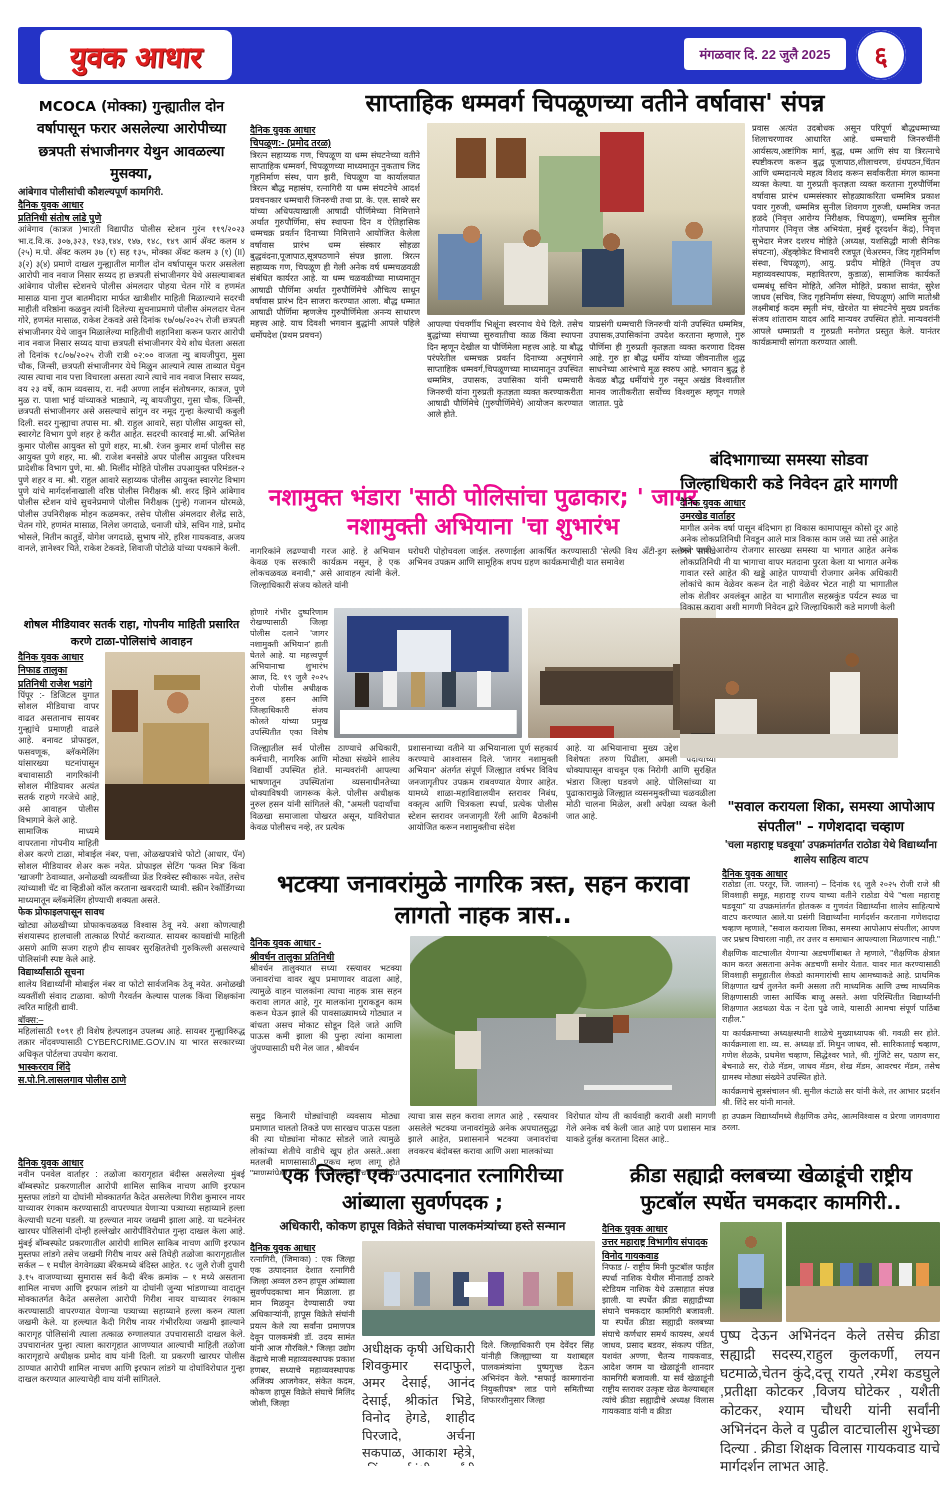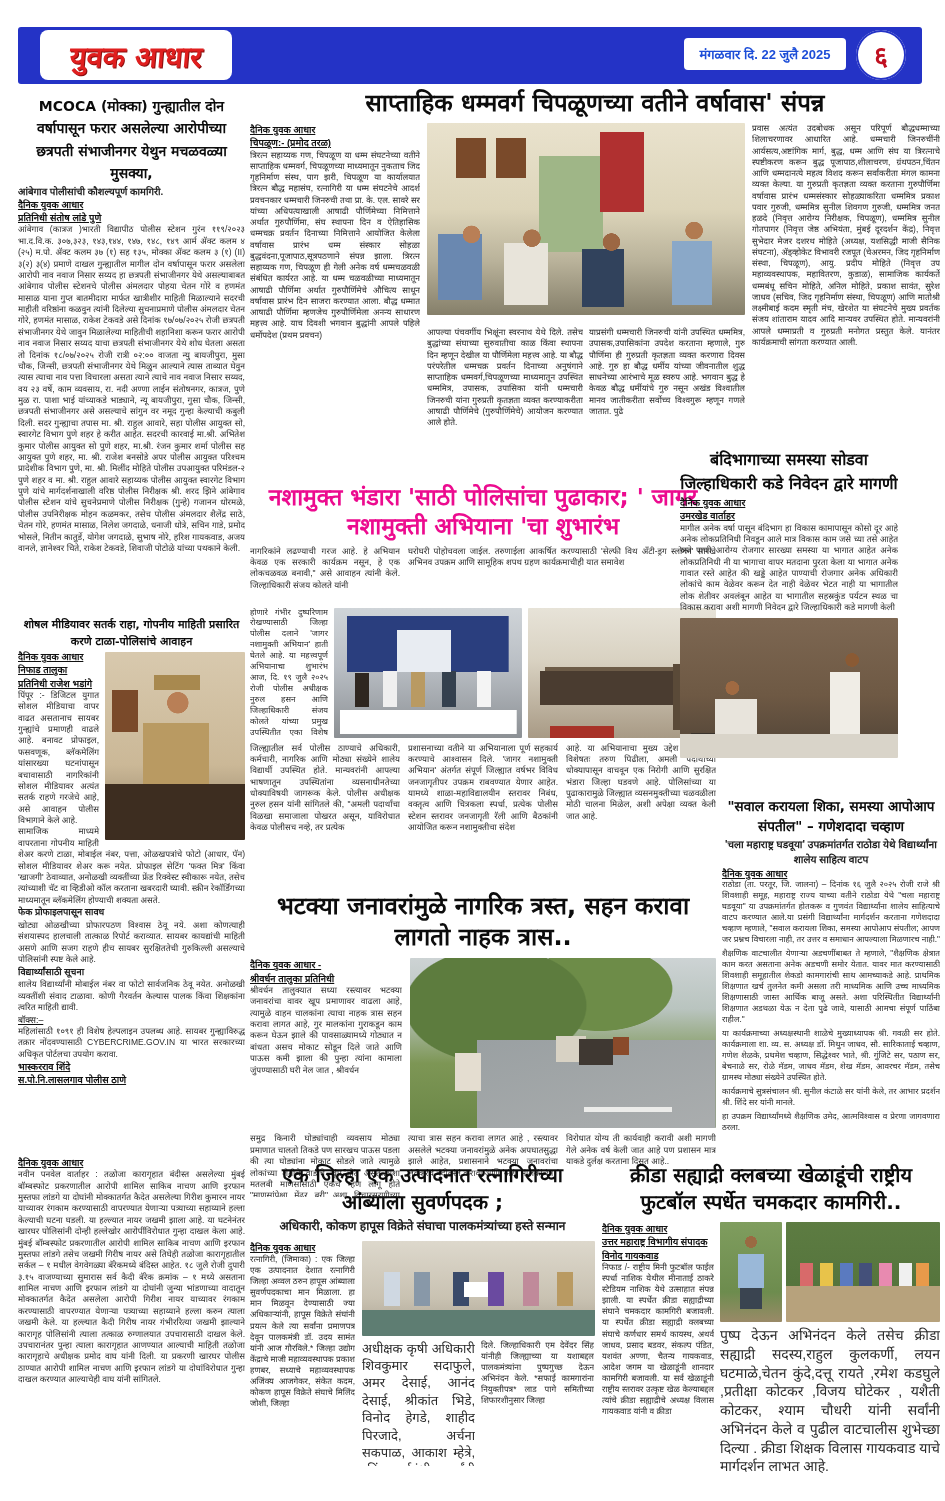--- a/index.html
+++ b/index.html
@@ -10,55 +10,55 @@
   .bt{font-size:8.5px;line-height:1.34;text-align:justify;color:#2a2a2a;}
   .bold{font-weight:bold;}
   .clip{overflow:hidden;}
   .credit{font-weight:bold;font-size:9.5px;line-height:1.4;color:#111;text-decoration:underline;}
   .photo{position:relative;overflow:hidden;border-radius:1px;}
 
   
   #masthead{left:18px;top:27px;width:904px;height:57px;background:#2433c6;border-radius:3px;}
   #logo-box{position:absolute;left:22px;top:3px;width:192px;height:50px;background:#fff;border-radius:8px;display:flex;align-items:center;justify-content:center;}
   #logo-box span{font-family:"DejaVu Sans",sans-serif;font-weight:bold;font-size:29px;color:#e01f1f;transform:skewX(-5deg);text-shadow:1px 1px 0 #8a0d0d;white-space:nowrap;}
-  #date-box{position:absolute;right:76px;top:11px;width:162px;height:32px;background:#fff;border-radius:4px;display:flex;align-items:center;justify-content:center;font-weight:bold;font-size:13px;color:#1d4ed8;}
+  #date-box{position:absolute;right:76px;top:11px;width:162px;height:32px;background:#fff;border-radius:4px;display:flex;align-items:center;justify-content:center;font-weight:bold;font-size:13px;color:#701a75;}
   #page-circle{position:absolute;right:16px;top:3px;width:50px;height:50px;background:#fff;border-radius:50%;display:flex;align-items:center;justify-content:center;font-weight:bold;font-size:26px;color:#c01020;box-shadow:0 0 0 2px #2433c6 inset;}
 
   
   #art-mcoca{left:18px;top:95px;width:227px;height:519px;}
   #art-mcoca .hl{font-size:14px;line-height:1.6;}
   #art-mcoca .sub{font-weight:bold;font-size:9.8px;line-height:1.35;}
   #art-social{left:18px;top:616px;width:227px;height:538px;}
   #art-social .hl{font-size:11px;line-height:1.55;}
   #art-social h4{font-size:9.3px;line-height:1.5;}
   #art-taloja{left:18px;top:1156px;width:227px;height:340px;}
   #art-taloja .hl{font-size:14.5px;line-height:1.6;}
 
   
   #art-dhamma{left:250px;top:88px;width:690px;height:394px;}
   #art-dhamma .hl{font-size:24px;line-height:1.25;}
   .dh-row{display:flex;gap:7px;margin-top:5px;}
   .dh-c1{width:170px;height:352px;overflow:hidden;}
   .dh-mid{width:318px;}
-  .dh-subrow{display:flex;gap:6px;margin-top:12px;}
+  .dh-subrow{display:flex;gap:6px;margin-top:4px;}
   .dh-subrow>div{width:156px;height:122px;overflow:hidden;}
   .dh-c3{flex:1;height:352px;overflow:hidden;}
 
   
   #art-nasha{left:250px;top:483px;width:466px;height:356px;}
   #art-nasha .hl{color:#ec0b8f;font-size:23px;line-height:1.25;}
   .na-intro{display:flex;gap:8px;margin-top:5px;}
   .na-intro>div{width:150px;height:58px;overflow:hidden;}
   .na-photos{display:flex;gap:6px;margin-top:4px;}
   .na-side{width:78px;height:130px;overflow:hidden;}
   .na-bottom{display:flex;gap:8px;margin-top:5px;}
   .na-bottom>div{width:150px;height:92px;overflow:hidden;}
 
   
-  #art-bhatkya{left:250px;top:891px;width:466px;height:312px;}
+  #art-bhatkya{left:250px;top:869px;width:466px;height:312px;}
   #art-bhatkya .hl{font-size:24px;line-height:1.3;}
   .bh-row{display:flex;gap:8px;margin-top:5px;}
   .bh-c1{width:152px;height:170px;overflow:hidden;}
   .bh-bottom{display:flex;gap:8px;margin-top:5px;}
   .bh-bottom>div{width:150px;height:64px;overflow:hidden;}
 
   
   #art-ekjilha{left:250px;top:1162px;width:345px;height:334px;}
   #art-ekjilha .hl{font-size:20px;line-height:1.35;}
   #art-ekjilha .sub{font-weight:bold;font-size:12px;text-align:center;line-height:1.3;margin-top:3px;}
@@ -175,38 +175,38 @@
 
 <div id="masthead" class="abs">
   <div id="logo-box">
     <span>युवक आधार</span>
   </div>
   <div id="date-box">मंगळवार दि. 22 जुलै 2025</div>
   <div id="page-circle">६</div>
 </div>
 
 <div id="art-mcoca" class="abs clip">
-  <div class="hl">MCOCA (मोक्का) गुन्ह्यातील दोन वर्षापासून फरार असलेल्या आरोपीच्या छत्रपती संभाजीनगर येथुन मचळवळ्या मुसक्या,</div>
+  <div class="hl">MCOCA (मोक्का) गुन्ह्यातील दोन वर्षापासून फरार असलेल्या आरोपीच्या छत्रपती संभाजीनगर येथुन आवळल्या मुसक्या,</div>
   <div class="sub">आंबेगाव पोलीसांची कौशल्यपूर्ण कामगिरी.</div>
   <div class="credit">दैनिक युवक आधार</div>
   <div class="credit">प्रतिनिधी संतोष लांडे पुणे</div>
   <p class="bt">आंबेगाव (कात्रज )भारती विद्यापीठ पोलीस स्टेशन गुरंन ११९/२०२३ भा.द.वि.क. ३०७,३२३, १४३,१४४, १४७, १४८, १४९ आर्म ॲक्ट कलम ४ (२५) म.पो. ॲक्ट कलम ३७ (१) सह १३५, मोक्का ॲक्ट कलम ३ (१) (II) ३(२) ३(४) प्रमाणे दाखल गुन्ह्यातील मागील दोन वर्षापासून फरार असलेला आरोपी नाव नवाज निसार सय्यद हा छत्रपती संभाजीनगर येथे असल्याबाबत आंबेगाव पोलीस स्टेशनचे पोलीस अंमलदार पोहया चेतन गोरे व हणमंत मासाळ याना गुप्त बातमीदारा मार्फत खात्रीशीर माहिती मिळाल्याने सदरची माहीती वरिष्ठांना कळवुन त्यांनी दिलेल्या सुचनाप्रमाणे पोलीस अंमलदार चेतन गोरे, हणमंत मासाळ, राकेश टेकवडे असे दिनांक १७/०७/२०२५ रोजी छत्रपती संभाजीनगर येथे जावुन मिळालेल्या माहितीची शहानिशा करून फरार आरोपी नाव नवाज निसार सय्यद याचा छत्रपती संभाजीनगर येथे शोध घेतला असता तो दिनांक १८/०७/२०२५ रोजी रात्री ०२:०० वाजता न्यु बायजीपुरा, मुसा चौक, जिन्सी, छत्रपती संभाजीनगर येथे मिळुन आल्याने त्यास ताब्यात घेवुन त्यास त्याचा नाव पत्ता विचारला असता त्याने त्याचे नाव नवाज निसार सय्यद, वय २३ वर्षे, काम व्यवसाय, रा. नदी अण्णा लाईन संतोषनगर, कात्रज, पुणे मुळ रा. पाशा भाई यांच्याकडे भाड्याने, न्यू बायजीपुरा, गुसा चौक, जिन्सी, छत्रपती संभाजीनगर असे असल्याचे सांगुन वर नमूद गुन्हा केल्याची कबुली दिली. सदर गुन्ह्याचा तपास मा. श्री. राहुल आवारे, सहा पोलीस आयुक्त सो, स्वारगेट विभाग पुणे शहर हे करीत आहेत. सदरची कारवाई मा.श्री. अभितेश कुमार पोलीस आयुक्त सो पुणे शहर, मा.श्री. रंजन कुमार शर्मा पोलीस सह आयुक्त पुणे शहर, मा. श्री. राजेश बनसोडे अपर पोलीस आयुक्त परिश्चम प्रादेशीक विभाग पुणे, मा. श्री. मिलींद मोहिते पोलीस उपआयुक्त परिमंडल-२ पुणे शहर व मा. श्री. राहुल आवारे सहाय्यक पोलीस आयुक्त स्वारगेट विभाग पुणे यांचे मार्गदर्शनाखाली वरिष्ठ पोलीस निरीक्षक श्री. शरद झिने आंबेगाव पोलीस स्टेशन यांचे सुचनेप्रमाणे पोलीस निरीक्षक (गुन्हे) गजानन धोरमळे, पोलीस उपनिरीक्षक मोहन कळमकर, तसेच पोलीस अंमलदार शैलेंद्र साठे, चेतन गोरे, हणमंत मासाळ, निलेश जगदाळे, धनाजी धोत्रे, सचिन गाडे, प्रमोद भोसले, नितीन कातुर्डे, योगेश जगदाळे, सुभाष नोरे, हरिश गायकवाड, अजय वानले, ज्ञानेश्वर चिते, राकेश टेकवडे, शिवाजी पोटोळे यांच्या पथकाने केली.</p>
 </div>
 
 <div id="art-social" class="abs clip">
   <div class="hl">शोषल मीडियावर सतर्क राहा, गोपनीय माहिती प्रसारित करणे टाळा-पोलिसांचे आवाहन</div>
   <div>
     <div class="photo ph-officer"></div>
     <div class="credit">दैनिक युवक आधार</div>
     <div class="credit">निफाड तालुका प्रतिनिधी राजेश भडांगे</div>
     <p class="bt">पिंपूर :- डिजिटल युगात सोशल मीडियाचा वापर वाढत असतानाच सायबर गुन्ह्यांचे प्रमाणही वाढले आहे. बनावट प्रोफाइल, फसवणूक, ब्लॅकमेलिंग यांसारख्या घटनांपासून बचावासाठी नागरिकांनी सोशल मीडियावर अत्यंत सतर्क राहणे गरजेचे आहे, असे आवाहन पोलीस विभागाने केले आहे.</p>
     <p class="bt">सामाजिक माध्यमे वापरताना गोपनीय माहिती शेअर करणे टाळा, मोबाईल नंबर, पत्ता, ओळखपत्रांचे फोटो (आधार, पॅन) सोशल मीडियावर शेअर करू नयेत. प्रोफाइल सेटिंग 'फक्त मित्र' किंवा 'खाजगी' ठेवाव्यात, अनोळखी व्यक्तींच्या फ्रेंड रिक्वेस्ट स्वीकारू नयेत, तसेच त्यांच्याशी चॅट वा व्हिडीओ कॉल करताना खबरदारी घ्यावी. स्क्रीन रेकॉर्डिंगच्या माध्यमातून ब्लॅकमेलिंग होण्याची शक्यता असते.</p>
   </div>
   <h4 class="bold">फेक प्रोफाइलपासून सावध</h4>
-  <p class="bt">खोट्या ओळखीच्या प्रोफारपठण विश्वास ठेवू नये. अशा कोणत्याही संशयास्पद हालचाली तात्काळ रिपोर्ट कराव्यात. सायबर कायद्यांची माहिती असणे आणि सजग राहणे हीच सायबर सुरक्षिततेची गुरुकिल्ली असल्याचे पोलिसांनी स्पष्ट केले आहे.</p>
+  <p class="bt">खोट्या ओळखीच्या प्रोफाकचळवळ विश्वास ठेवू नये. अशा कोणत्याही संशयास्पद हालचाली तात्काळ रिपोर्ट कराव्यात. सायबर कायद्यांची माहिती असणे आणि सजग राहणे हीच सायबर सुरक्षिततेची गुरुकिल्ली असल्याचे पोलिसांनी स्पष्ट केले आहे.</p>
   <h4 class="bold">विद्यार्थ्यांसाठी सूचना</h4>
   <p class="bt">शालेय विद्यार्थ्यांनी मोबाईल नंबर वा फोटो सार्वजनिक ठेवू नयेत. अनोळखी व्यक्तींशी संवाद टाळावा. कोणी गैरवर्तन केल्यास पालक किंवा शिक्षकांना त्वरित माहिती द्यावी.</p>
   <div class="credit" style="font-weight:normal;font-size:8.8px;">बॉक्स:–</div>
   <p class="bt">महिलांसाठी १०९१ ही विशेष हेल्पलाइन उपलब्ध आहे. सायबर गुन्ह्याविरुद्ध तक्रार नोंदवण्यासाठी CYBERCRIME.GOV.IN या भारत सरकारच्या अधिकृत पोर्टलचा उपयोग करावा.</p>
   <div class="credit">भास्करराव शिंदे</div>
   <div class="credit">स.पो.नि.लासलगाव पोलीस ठाणे</div>
 </div>
 
 <div id="art-taloja" class="abs clip">
   <div class="credit">दैनिक युवक आधार</div>

